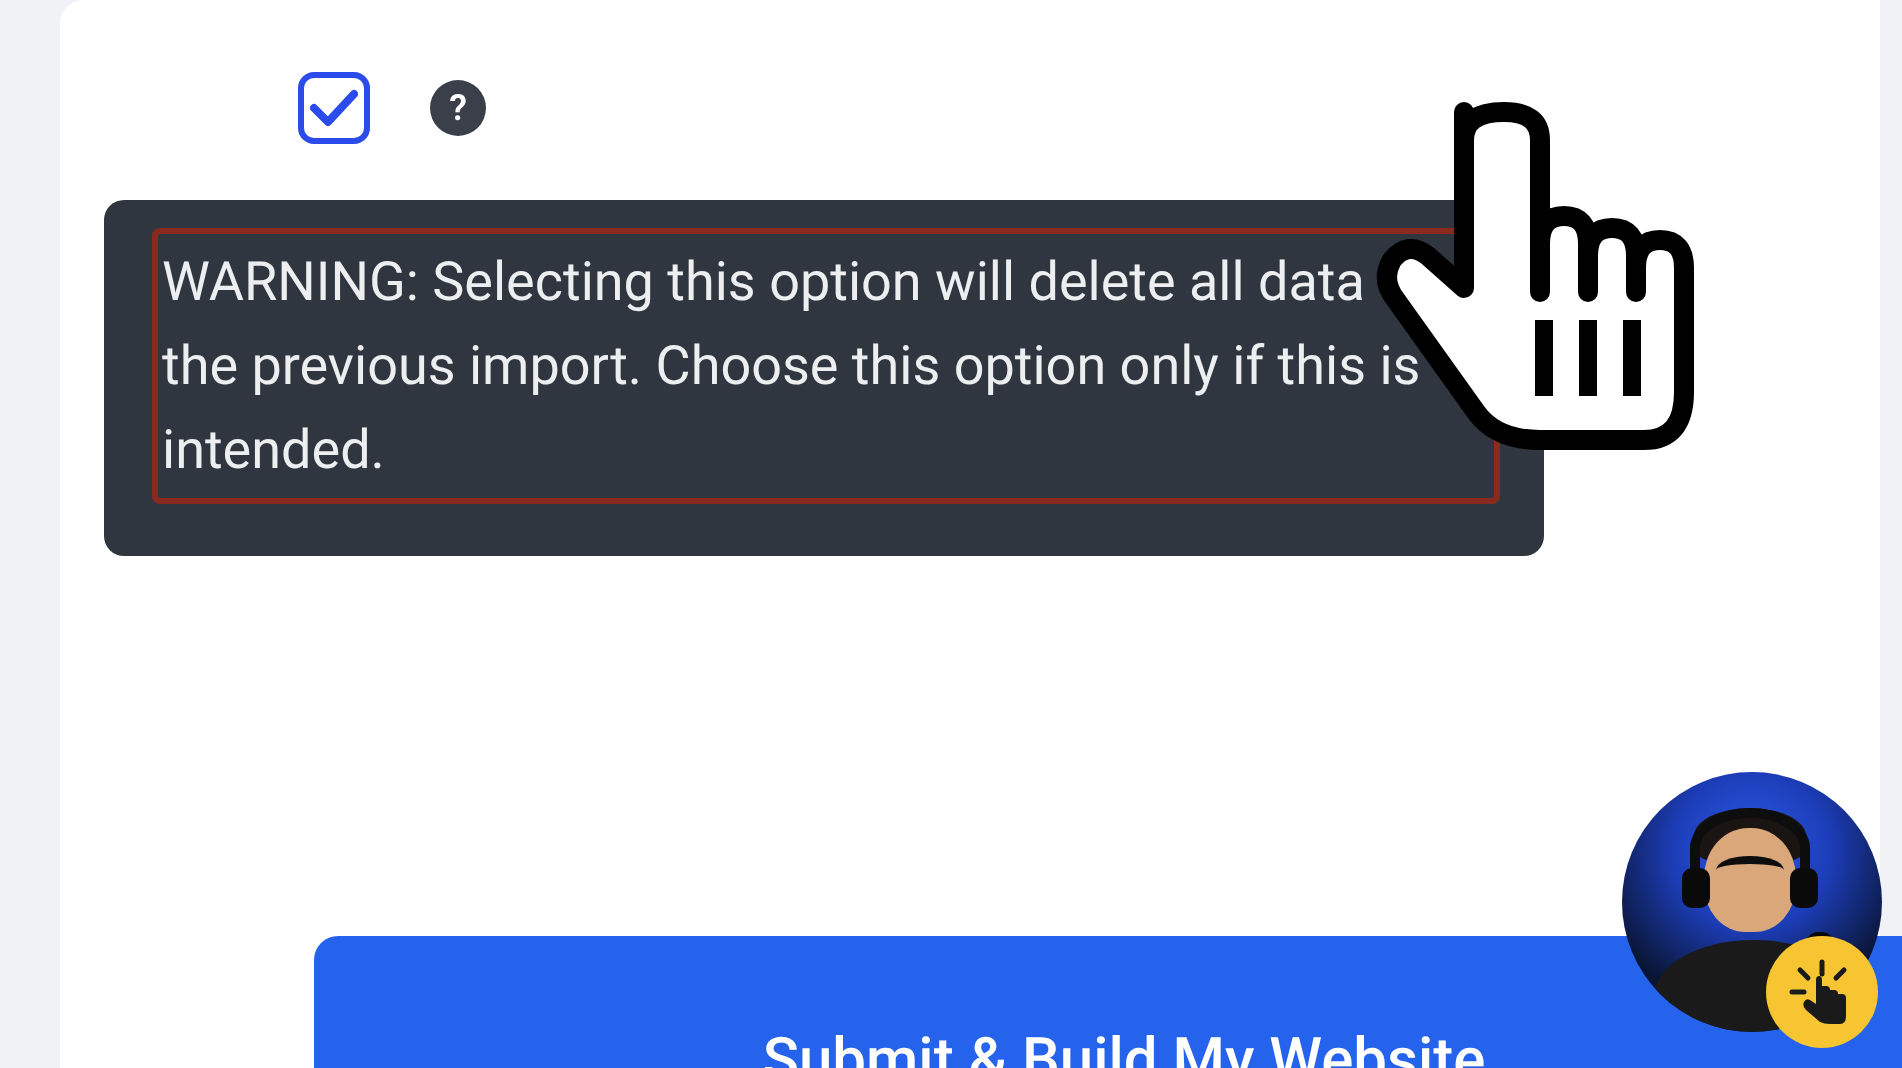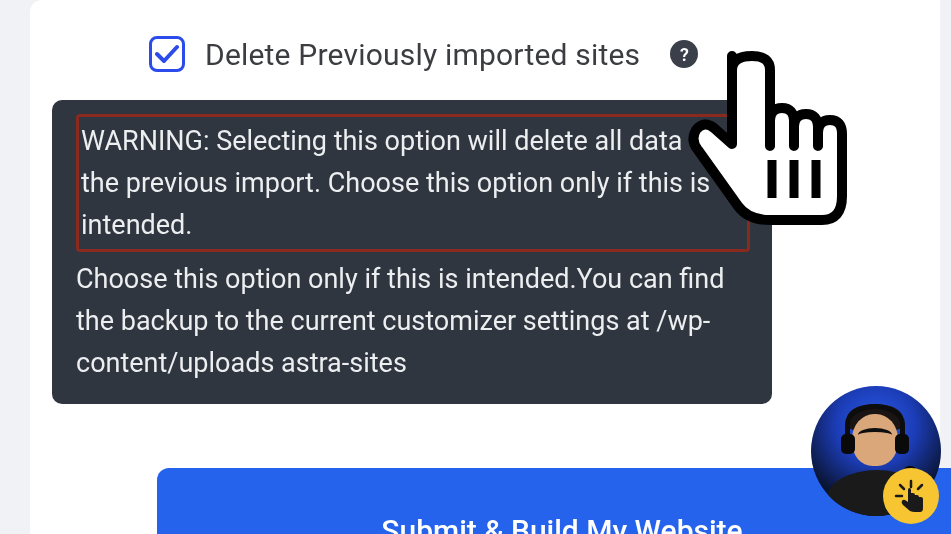--- a/index.html
+++ b/index.html
@@ -194,29 +194,27 @@
 <body>
 
 <div class="panel">
 
   <div class="checkbox-row">
     <div class="checkbox">
       <svg viewBox="0 0 24 20">
         <path d="M2 10 L9 17 L22 3" stroke="#2b4beb" stroke-width="4" fill="none" stroke-linecap="round" stroke-linejoin="round"></path>
       </svg>
     </div>
-    <span class="checkbox-label">Delete Previously imported sites</span>
     <div class="help-icon">
       <span>?</span>
     </div>
   </div>
 
   <div class="tooltip">
     <div class="tooltip-warning">WARNING: Selecting this option will delete all data from the previous import. Choose this option only if this is intended.</div>
-    <div class="tooltip-text">Choose this option only if this is intended.You can find the backup to the current customizer settings at /wp-content/uploads astra-sites</div>
   </div>
 
   <div class="submit-btn">
     <span class="submit-label">Submit &amp; Build My Website</span>
   </div>
 
 </div>
 
 <svg class="cursor" width="190" height="210" viewBox="0 0 190 210">
   <path d="M62 6

